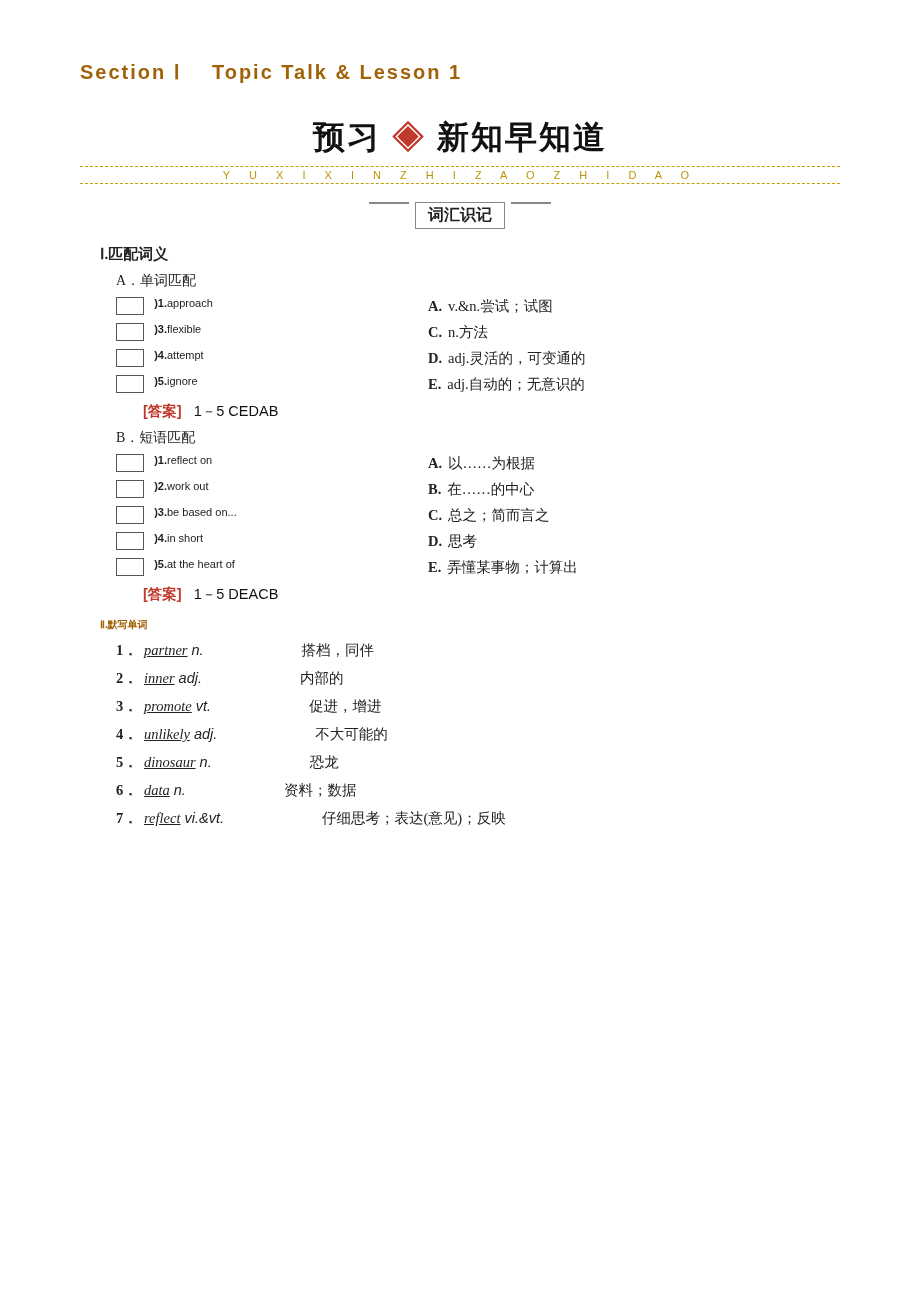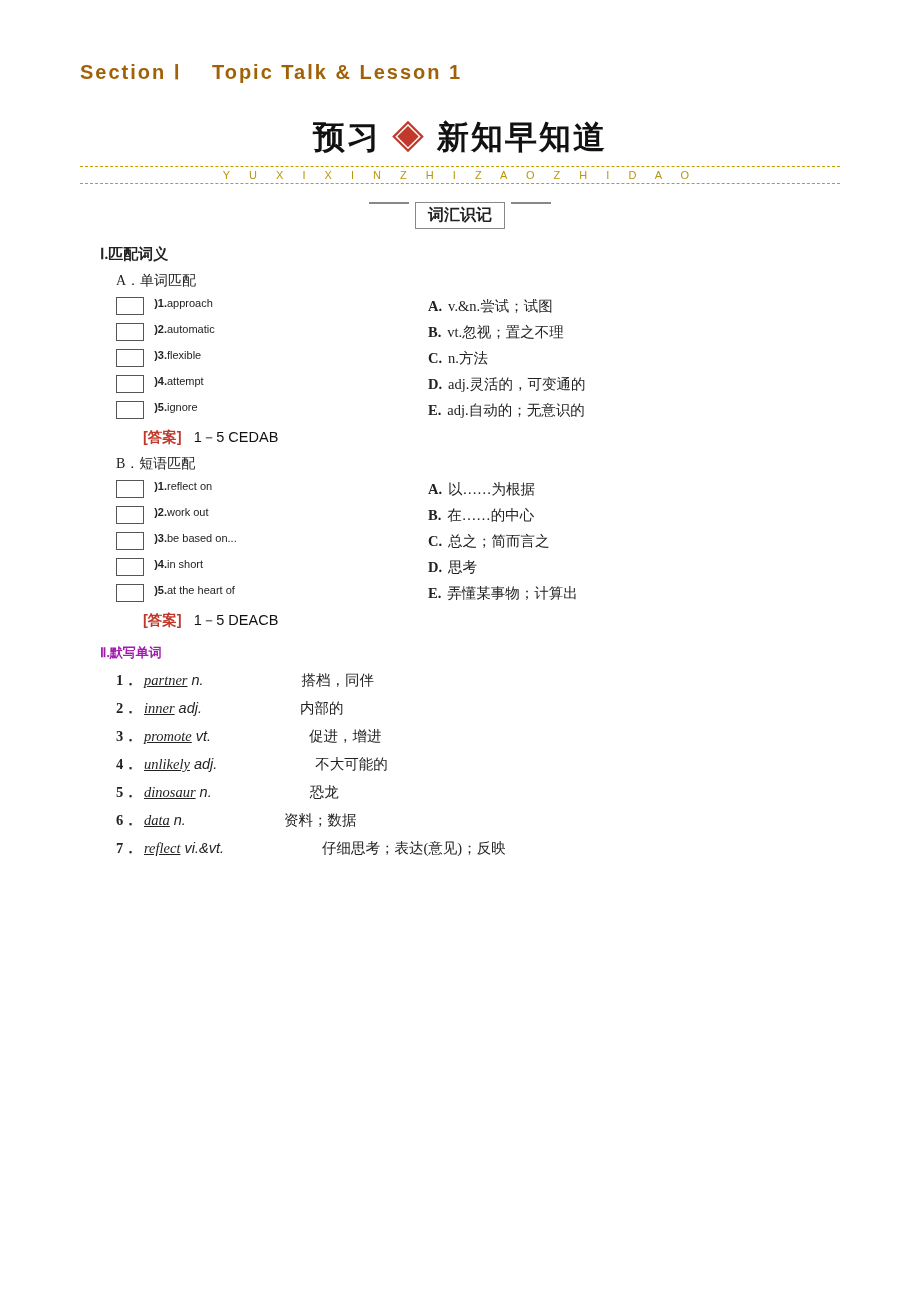--- a/index.html
+++ b/index.html
@@ -121,23 +121,23 @@
     }
     .answer-row .ans-value {
       margin-left: 8px;
       color: #111;
       font-family: Arial, sans-serif;
     }
     .dictation-section {
       margin-top: 14px;
     }
     .dictation-label {
-      font-size: 13px;
-      font-weight: bold;
-      color: #a21caf;
+      font-size: 10px;
+      font-weight: bold;
+      color: #a16207;
       margin: 10px 0 8px 20px;
     }
     .dictation-row {
       display: flex;
       align-items: baseline;
       margin: 9px 0;
       padding-left: 36px;
       font-size: 14.5px;
     }
     .dict-num {
@@ -187,25 +187,20 @@
 
 <div id="A-rows">
 
 <div class="matching-row">
     <span class="blank-box"></span>
     <span class="item-label">&nbsp;&nbsp;<b>)1.</b>approach</span>
     <span class="answer-col"><span class="letter">A.</span>v.&amp;n.尝试；试图</span>
   </div>
     <div class="matching-row">
     <span class="blank-box"></span>
-    <span class="item-label">&nbsp;&nbsp;<b>)2.</b>automatic</span>
-    <span class="answer-col"><span class="letter">B.</span>vt.忽视；置之不理</span>
-  </div>
-    <div class="matching-row">
-    <span class="blank-box"></span>
     <span class="item-label">&nbsp;&nbsp;<b>)3.</b>flexible</span>
     <span class="answer-col"><span class="letter">C.</span>n.方法</span>
   </div>
     <div class="matching-row">
     <span class="blank-box"></span>
     <span class="item-label">&nbsp;&nbsp;<b>)4.</b>attempt</span>
     <span class="answer-col"><span class="letter">D.</span>adj.灵活的，可变通的</span>
   </div>
     <div class="matching-row">
     <span class="blank-box"></span>

